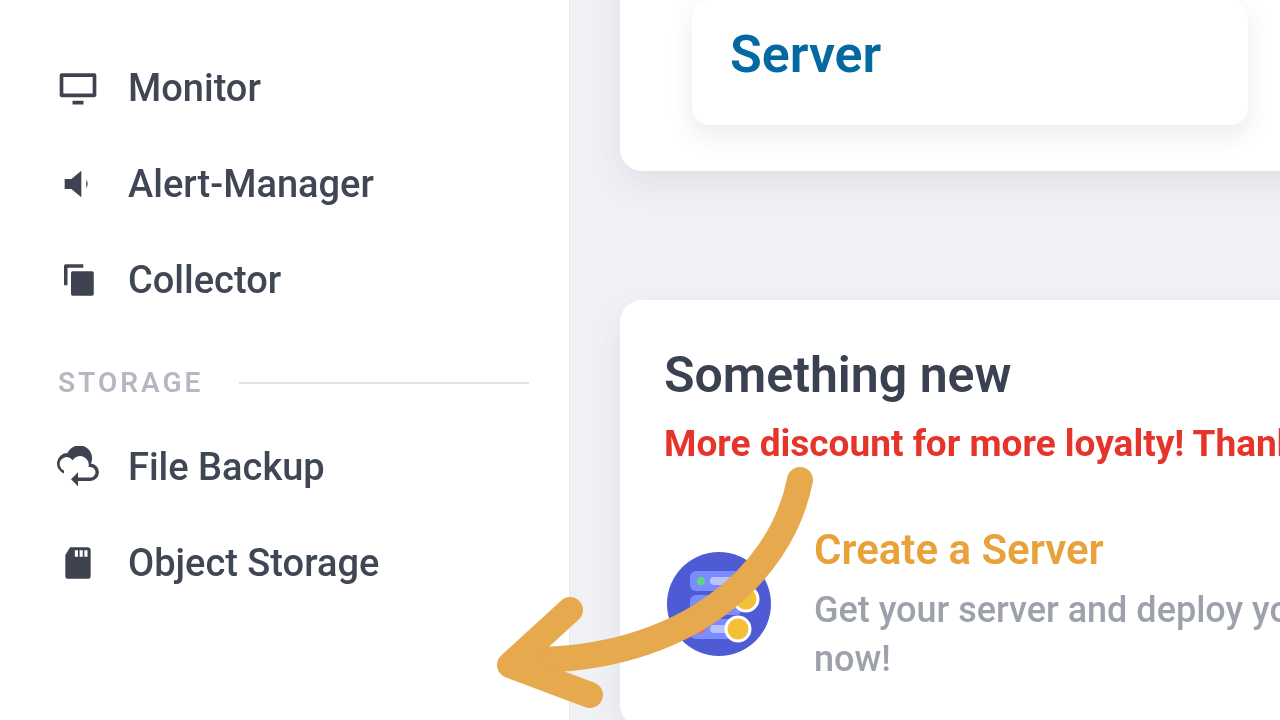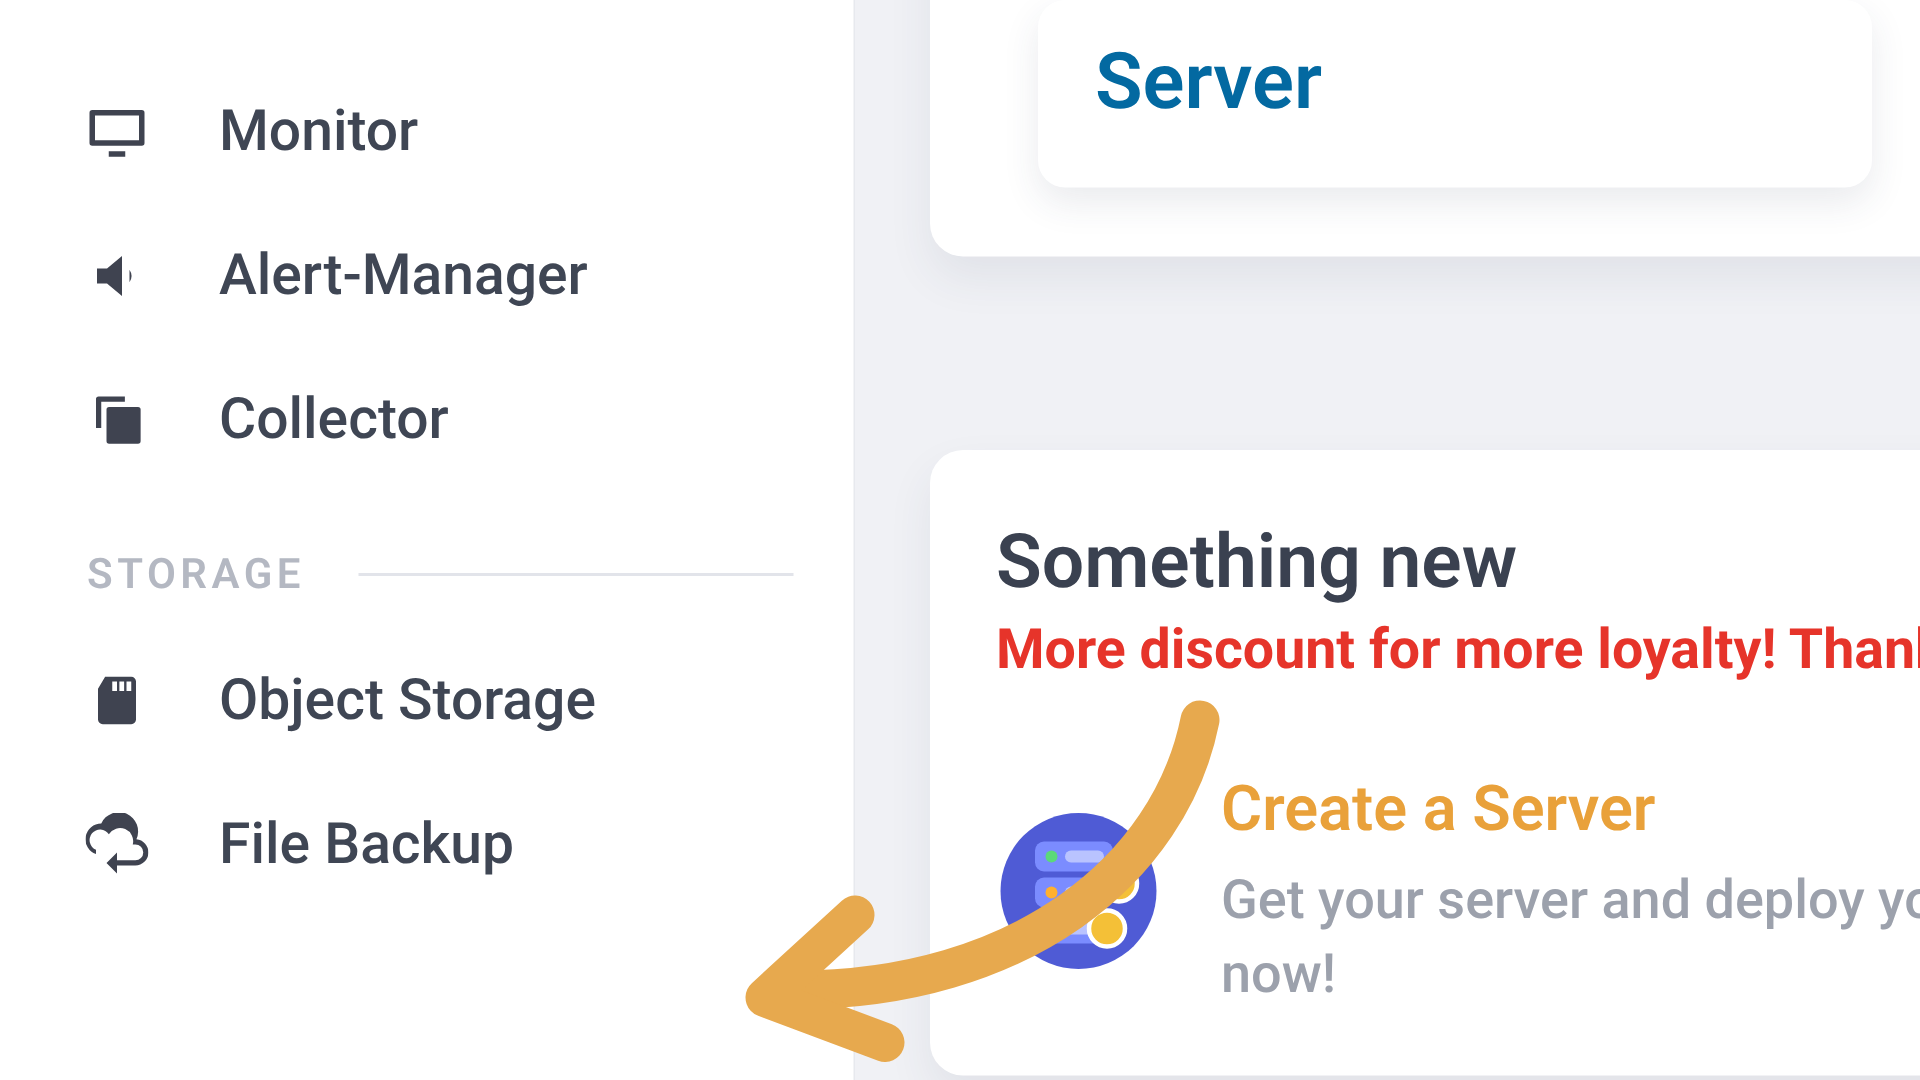--- a/index.html
+++ b/index.html
@@ -16,21 +16,21 @@
     width: 570px;
     background: #ffffff;
     height: 100%;
     border-right: 1px solid #e7e9ee;
     position: relative;
   }
   .nav-list { list-style: none; padding-top: 40px; }
   .nav-item {
     display: flex;
     align-items: center;
-    gap: 44px;
+    gap: 26px;
     padding: 24px 0 24px 54px;
     font-size: 38px;
     font-weight: 500;
     color: #3f4654;
     cursor: pointer;
   }
   .nav-item .icon-box {
     width: 48px;
     height: 48px;
     display: flex;
@@ -99,21 +99,21 @@
     position: absolute;
     top: 300px;
     left: 50px;
     right: -40px;
   }
   .news-card { padding: 46px 44px 44px 44px; }
   .news-heading {
     font-size: 50px;
     font-weight: 600;
     color: #3a4150;
-    margin-bottom: 8px;
+    margin-bottom: 18px;
   }
   .news-discount {
     font-size: 37px;
     font-weight: 700;
     color: #e6342a;
     white-space: nowrap;
     margin-bottom: 60px;
   }
 
   .create-row {
@@ -186,34 +186,34 @@
       <span>Collector</span>
     </li>
 
     <li class="section-label-row">
       <span class="section-label">STORAGE</span>
       <span class="section-rule"></span>
     </li>
 
     <li class="nav-item">
       <span class="icon-box">
+        <svg viewBox="0 0 24 24" width="42" height="42">
+            <path d="M6 4a6 6 0 0 0-2 11.66V14a4 4 0 1 1 4.9-5.88A5 5 0 0 1 18 12h1a3 3 0 1 1 0 6h-7v-3l-4 4 4 4v-3h7a5 5 0 0 0 .4-9.98A7 7 0 0 0 6 4z"></path>
+          </svg>
+      </span>
+      <span>File Backup</span>
+    </li>
+
+    <li class="nav-item">
+      <span class="icon-box">
         <svg viewBox="0 0 24 24" width="38" height="42">
             <path d="M7 2h11a2 2 0 0 1 2 2v16a2 2 0 0 1-2 2H6a2 2 0 0 1-2-2V7l3-5zm3 2v4h2V4h-2zm3 0v4h2V4h-2zm3 0v4h2V4h-2z"></path>
           </svg>
       </span>
       <span>Object Storage</span>
-    </li>
-
-    <li class="nav-item">
-      <span class="icon-box">
-        <svg viewBox="0 0 24 24" width="42" height="42">
-            <path d="M6 4a6 6 0 0 0-2 11.66V14a4 4 0 1 1 4.9-5.88A5 5 0 0 1 18 12h1a3 3 0 1 1 0 6h-7v-3l-4 4 4 4v-3h7a5 5 0 0 0 .4-9.98A7 7 0 0 0 6 4z"></path>
-          </svg>
-      </span>
-      <span>File Backup</span>
     </li>
 
   </ul>
 </nav>
 
 <main class="main">
 
   <div class="server-card-wrap card">
     <div class="inner-server-card">
       <div class="server-title">Server</div>

